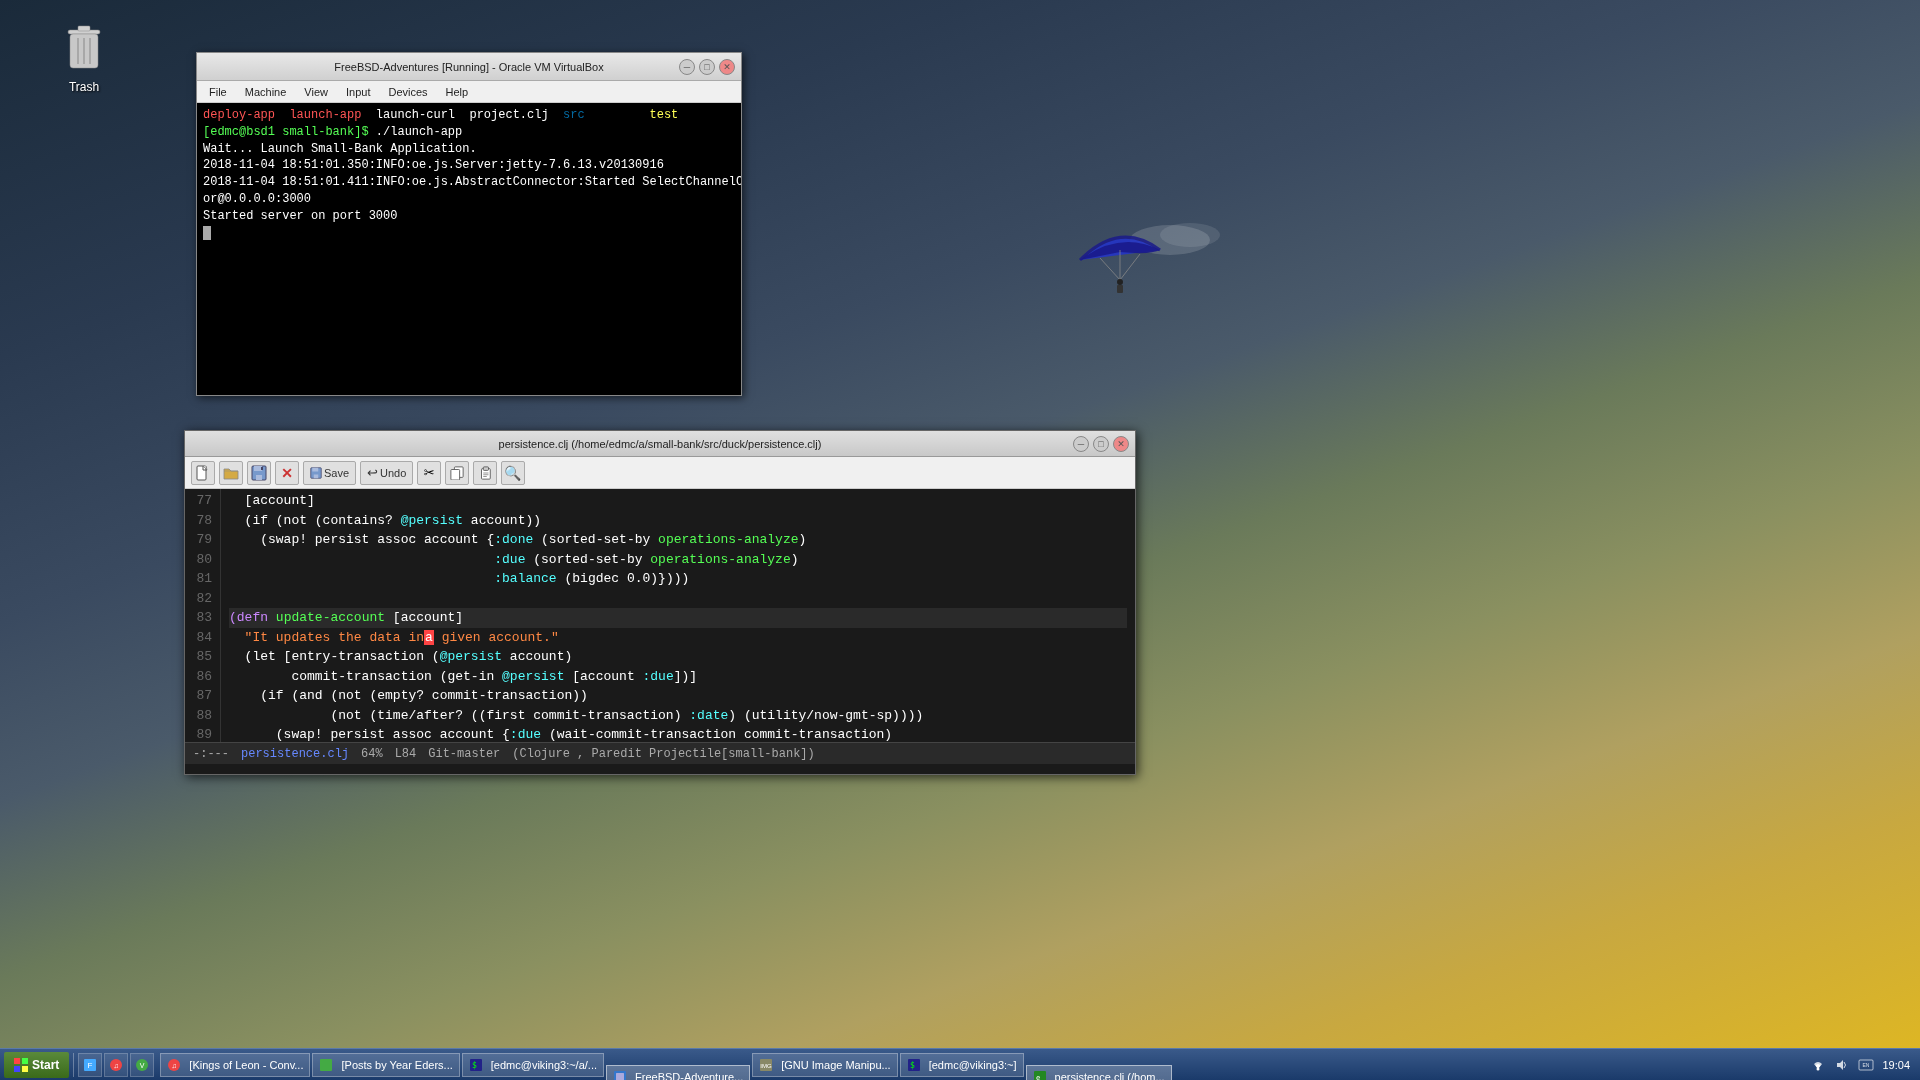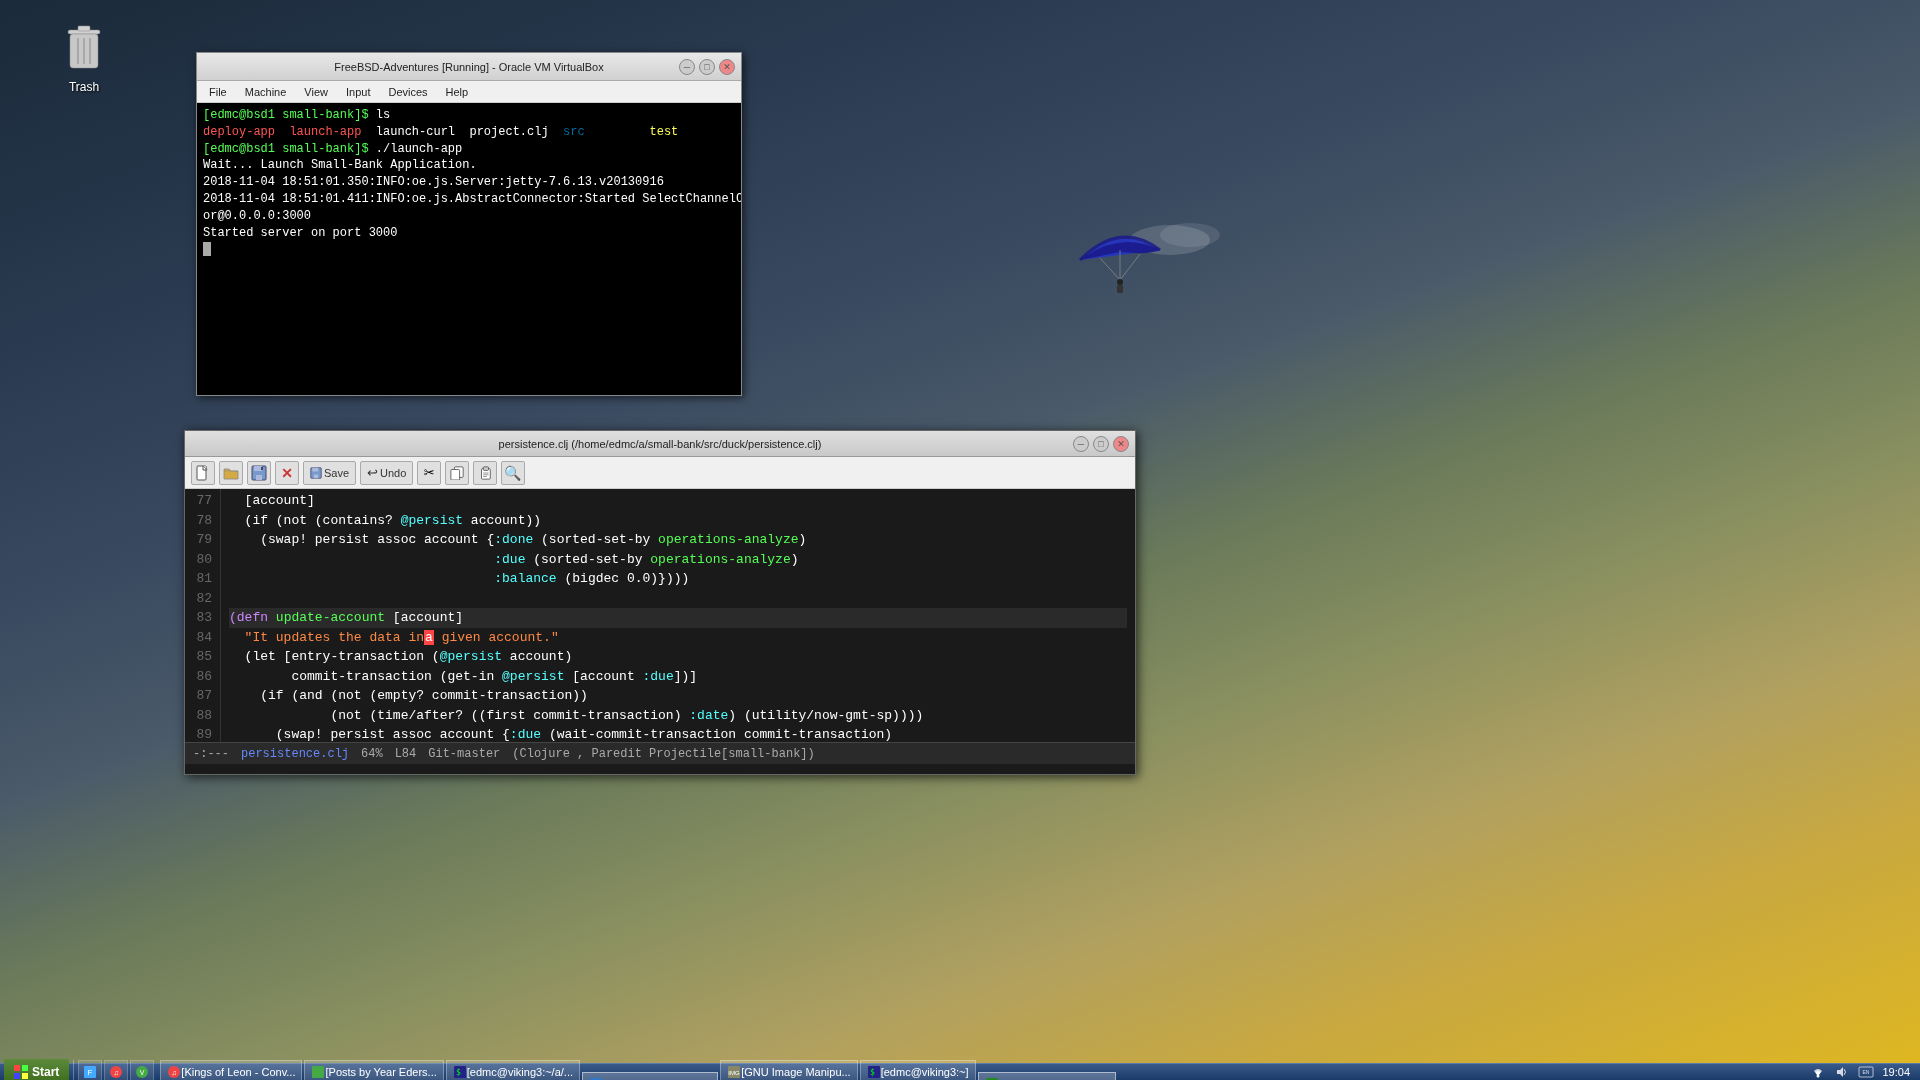--- a/index.html
+++ b/index.html
@@ -262,21 +262,21 @@
     }
     .status-item { color: #aaa; }
     .status-blue { color: #6688ff; }
 
     
     #taskbar {
       position: absolute;
       bottom: 0;
       left: 0;
       right: 0;
-      height: 17px;
+      height: 32px;
       background: linear-gradient(to bottom, #3a5a8a, #1a3a6a);
       display: flex;
       align-items: center;
       padding: 0 4px;
       gap: 2px;
       border-top: 1px solid #5a7aaa;
     }
     .taskbar-start {
       background: linear-gradient(to bottom, #5a8a3a, #3a6a1a);
       padding: 2px 10px;
@@ -297,21 +297,21 @@
       display: flex;
       align-items: center;
       padding: 0 6px;
       color: white;
       font-size: 11px;
       cursor: pointer;
       white-space: nowrap;
       max-width: 160px;
       overflow: hidden;
       text-overflow: ellipsis;
-      gap: 0;
+      gap: 8px;
     }
     .taskbar-item.active {
       background: rgba(255,255,255,0.25);
       border-color: rgba(255,255,255,0.5);
       margin-top: 24px;
     }
     .taskbar-icon {
       width: 14px;
       height: 14px;
       display: inline-block;
@@ -389,21 +389,20 @@
   </div>
   <div id="vbox-menubar">
     <span class="vbox-menu-item">File</span>
     <span class="vbox-menu-item">Machine</span>
     <span class="vbox-menu-item">View</span>
     <span class="vbox-menu-item">Input</span>
     <span class="vbox-menu-item">Devices</span>
     <span class="vbox-menu-item">Help</span>
   </div>
   <div id="vbox-terminal">
-    <div class="term-line"><span class="term-green">[edmc@bsd1 small-bank]$</span><span class="term-white"> ls</span></div>
     <div class="term-line"><span class="term-red">deploy-app</span><span class="term-white">  </span><span class="term-red">launch-app</span><span class="term-white">  launch-curl  project.clj  </span><span class="term-cyan">src</span><span class="term-white">         </span><span class="term-yellow">test</span></div>
     <div class="term-line"><span class="term-green">[edmc@bsd1 small-bank]$</span><span class="term-white"> ./launch-app</span></div>
     <div class="term-line"><span class="term-white">Wait... Launch Small-Bank Application.</span></div>
     <div class="term-line"><span class="term-white">2018-11-04 18:51:01.350:INFO:oe.js.Server:jetty-7.6.13.v20130916</span></div>
     <div class="term-line"><span class="term-white">2018-11-04 18:51:01.411:INFO:oe.js.AbstractConnector:Started SelectChannelConnect</span></div>
     <div class="term-line"><span class="term-white">or@0.0.0.0:3000</span></div>
     <div class="term-line"><span class="term-white">Started server on port 3000</span></div>
     <div class="term-line"><span class="term-cursor"></span></div>
   </div>
 </div>

